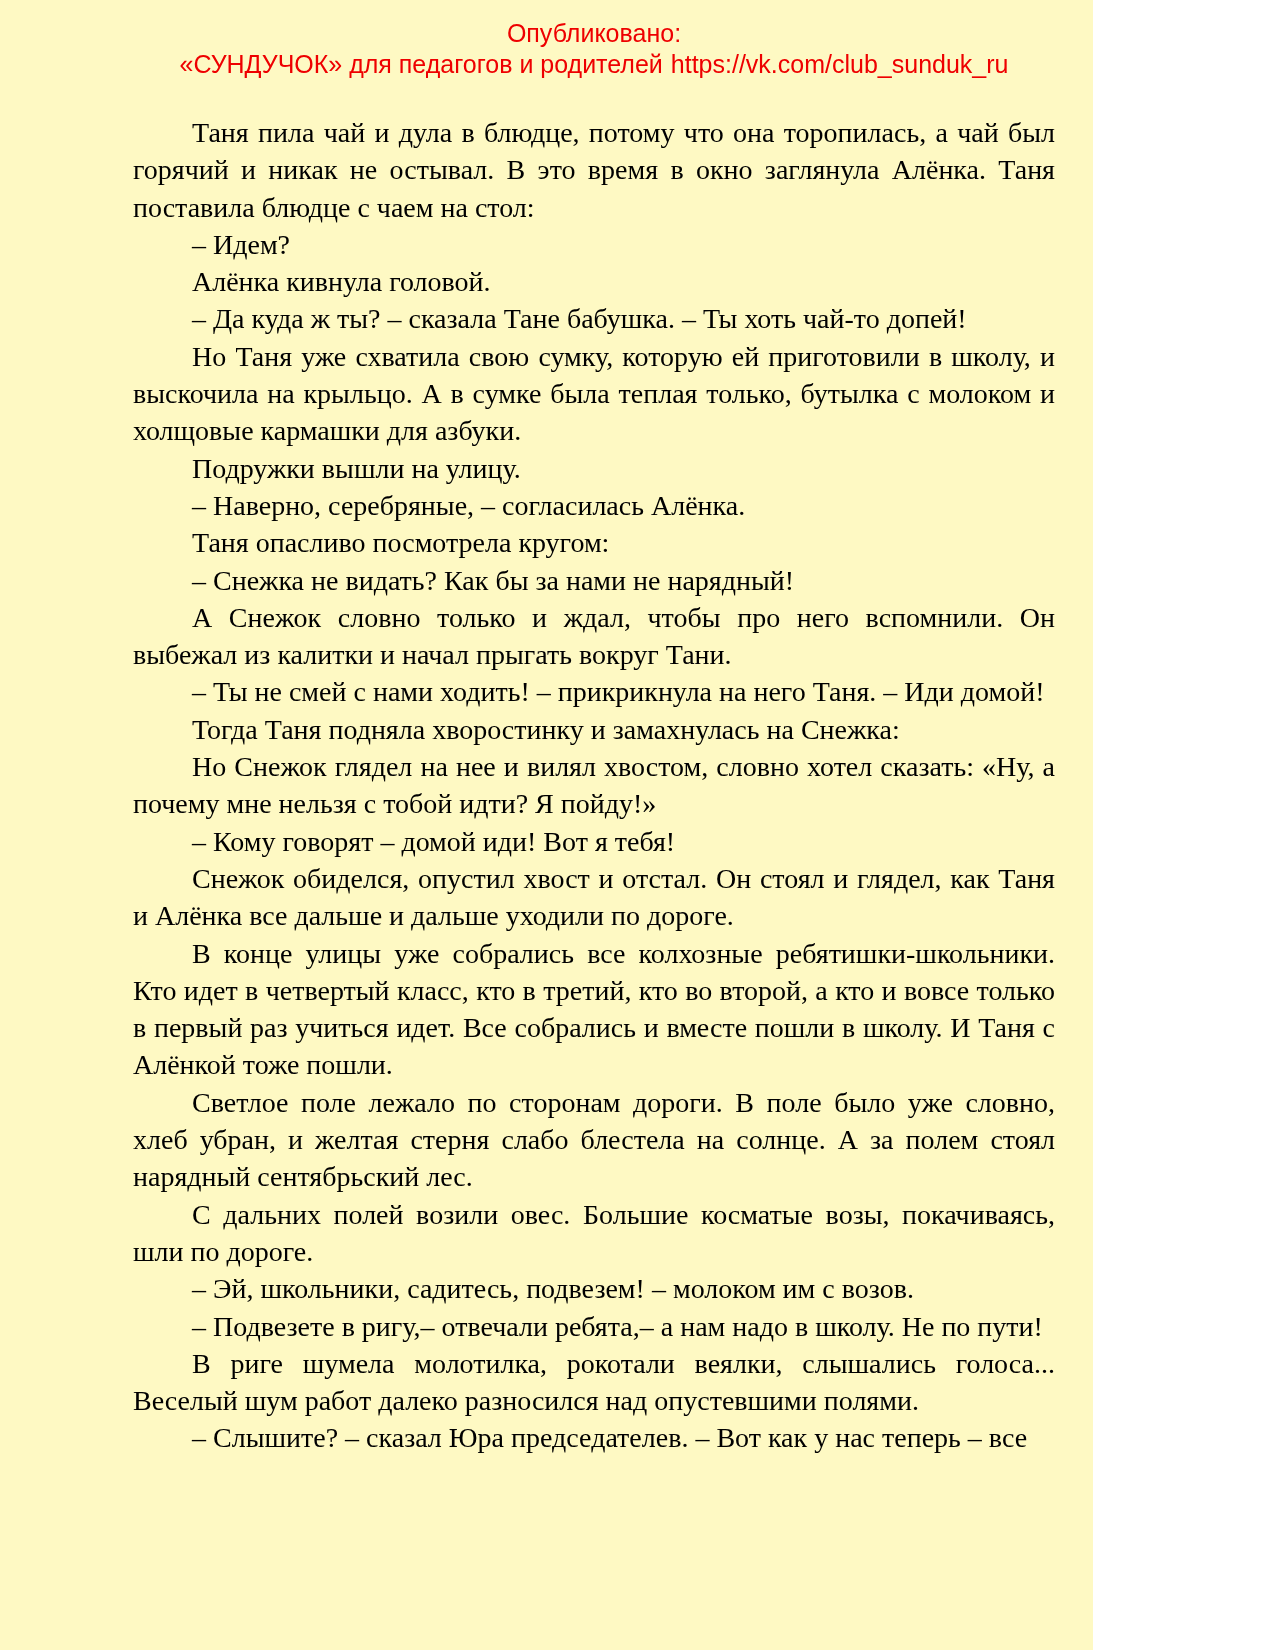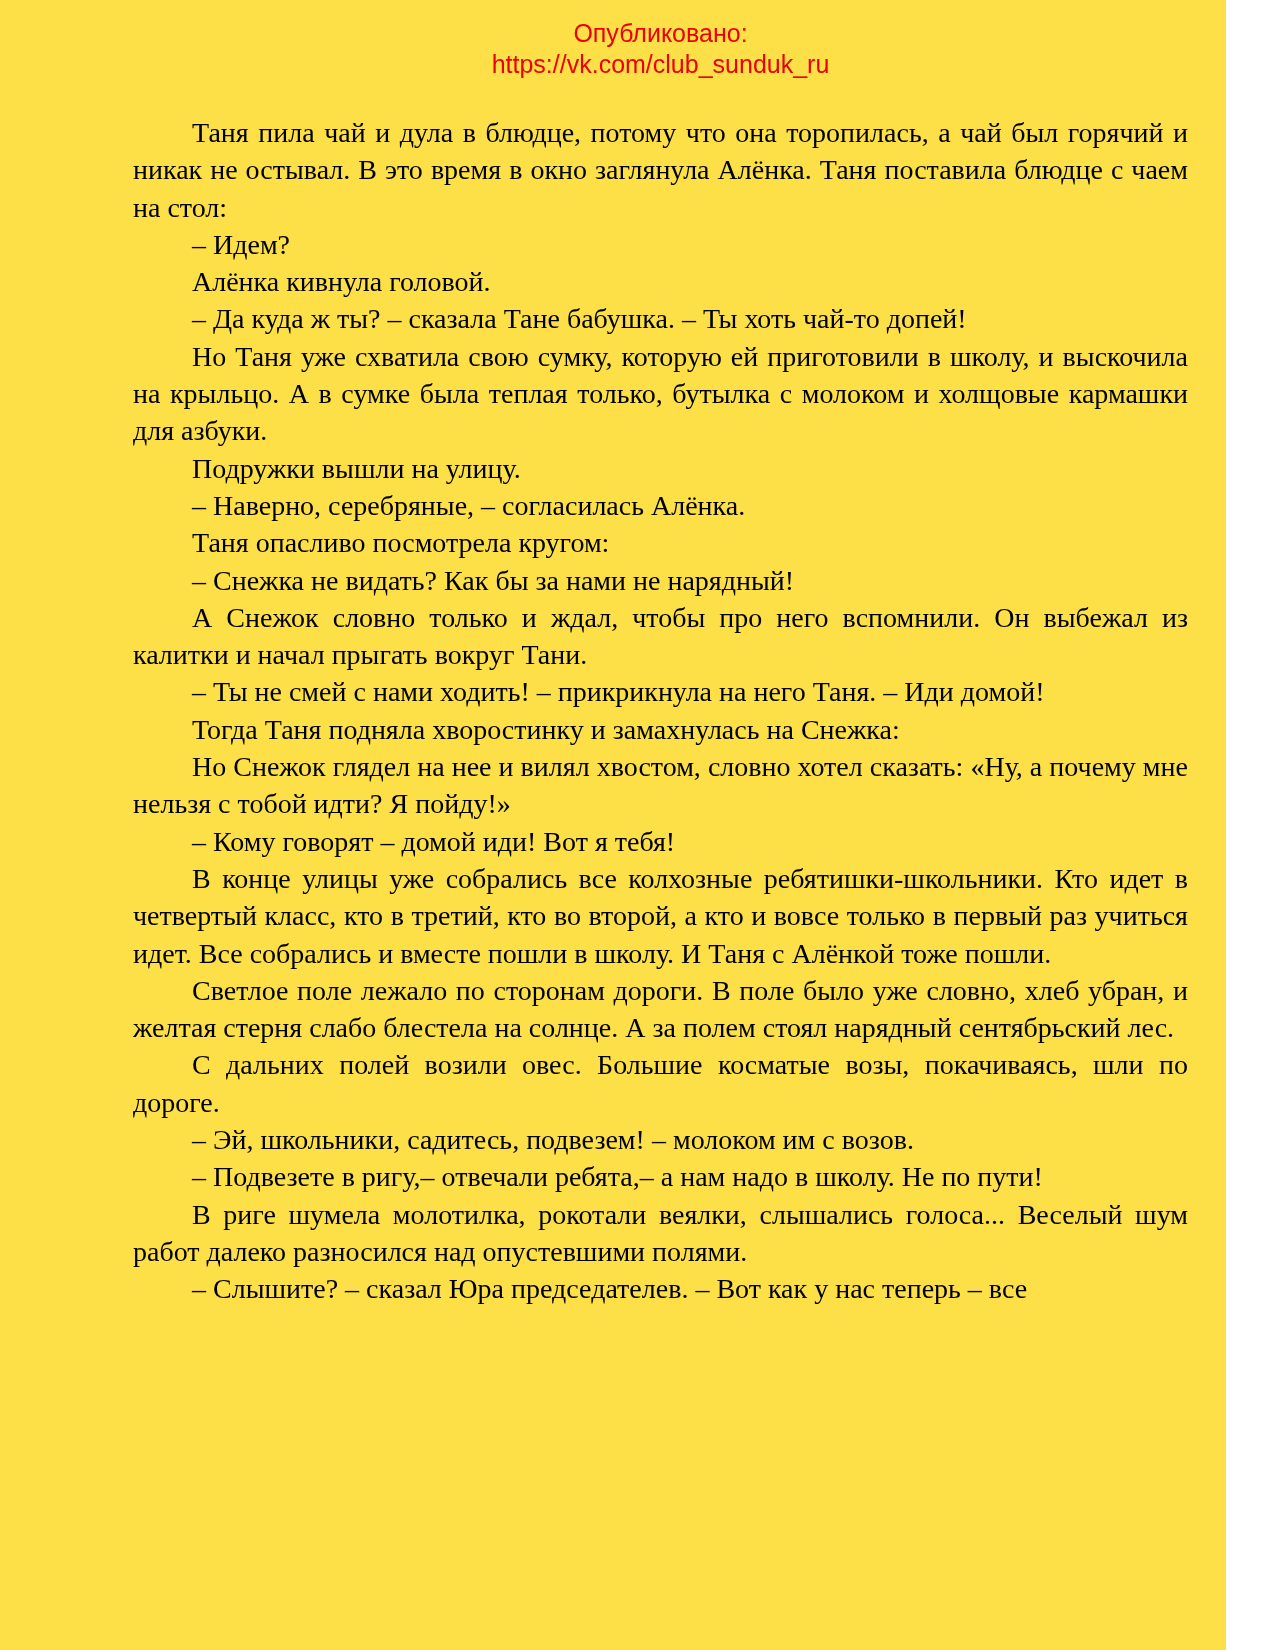--- a/index.html
+++ b/index.html
@@ -2,23 +2,23 @@
 <html lang="ru"><head>
 <meta charset="utf-8">
 <style>
   html, body {
     margin: 0;
     padding: 0;
     background: #ffffff;
   }
   .page {
     position: relative;
-    width: 1226px;
+    width: 1093px;
     height: 1650px;
-    background: #fde047;
+    background: #fef9c3;
     box-sizing: border-box;
     padding: 18px 38px 0 133px;
     overflow: hidden;
     font-family: "Liberation Serif", serif;
     color: #000000;
   }
   .header {
     text-align: center;
     font-family: "Liberation Sans", sans-serif;
     font-size: 25px;
@@ -49,39 +49,41 @@
     text-indent: 59px;
   }
 </style>
 </head>
 <body>
 
 <div class="page">
   <div class="header" style="color: rgb(238, 0, 0);">
     <div class="header-line1">Опубликовано:</div>
     <div class="header-line2">
+      <span>«СУНДУЧОК» для педагогов и родителей</span>
       <span class="vk-url">https://vk.com/club_sunduk_ru</span>
     </div>
   </div>
 
   <div class="story">
       <p class="para">Таня пила чай и дула в блюдце, потому что она торопилась, а чай был горячий и никак не остывал. В это время в окно заглянула Алёнка. Таня поставила блюдце с чаем на стол:</p>
       <p class="para">– Идем?</p>
       <p class="para">Алёнка кивнула головой.</p>
       <p class="para">– Да куда ж ты? – сказала Тане бабушка. – Ты хоть чай-то допей!</p>
       <p class="para">Но Таня уже схватила свою сумку, которую ей приготовили в школу, и выскочила на крыльцо. А в сумке была теплая только, бутылка с молоком и холщовые кармашки для азбуки.</p>
       <p class="para">Подружки вышли на улицу.</p>
       <p class="para">– Наверно, серебряные, – согласилась Алёнка.</p>
       <p class="para">Таня опасливо посмотрела кругом:</p>
       <p class="para">– Снежка не видать? Как бы за нами не нарядный!</p>
       <p class="para">А Снежок словно только и ждал, чтобы про него вспомнили. Он выбежал из калитки и начал прыгать вокруг Тани.</p>
       <p class="para">– Ты не смей с нами ходить! – прикрикнула на него Таня. – Иди домой!</p>
       <p class="para">Тогда Таня подняла хворостинку и замахнулась на Снежка:</p>
       <p class="para">Но Снежок глядел на нее и вилял хвостом, словно хотел сказать: «Ну, а почему мне нельзя с тобой идти? Я пойду!»</p>
       <p class="para">– Кому говорят – домой иди! Вот я тебя!</p>
+      <p class="para">Снежок обиделся, опустил хвост и отстал. Он стоял и глядел, как Таня и Алёнка все дальше и дальше уходили по дороге.</p>
       <p class="para">В конце улицы уже собрались все колхозные ребятишки-школьники. Кто идет в четвертый класс, кто в третий, кто во второй, а кто и вовсе только в первый раз учиться идет. Все собрались и вместе пошли в школу. И Таня с Алёнкой тоже пошли.</p>
       <p class="para">Светлое поле лежало по сторонам дороги. В поле было уже словно, хлеб убран, и желтая стерня слабо блестела на солнце. А за полем стоял нарядный сентябрьский лес.</p>
       <p class="para">С дальних полей возили овес. Большие косматые возы, покачиваясь, шли по дороге.</p>
       <p class="para">– Эй, школьники, садитесь, подвезем! – молоком им с возов.</p>
       <p class="para">– Подвезете в ригу,– отвечали ребята,– а нам надо в школу. Не по пути!</p>
       <p class="para">В риге шумела молотилка, рокотали веялки, слышались голоса... Веселый шум работ далеко разносился над опустевшими полями.</p>
       <p class="para">– Слышите? – сказал Юра председателев. – Вот как у нас теперь – все</p>
     </div>
 </div>
 

